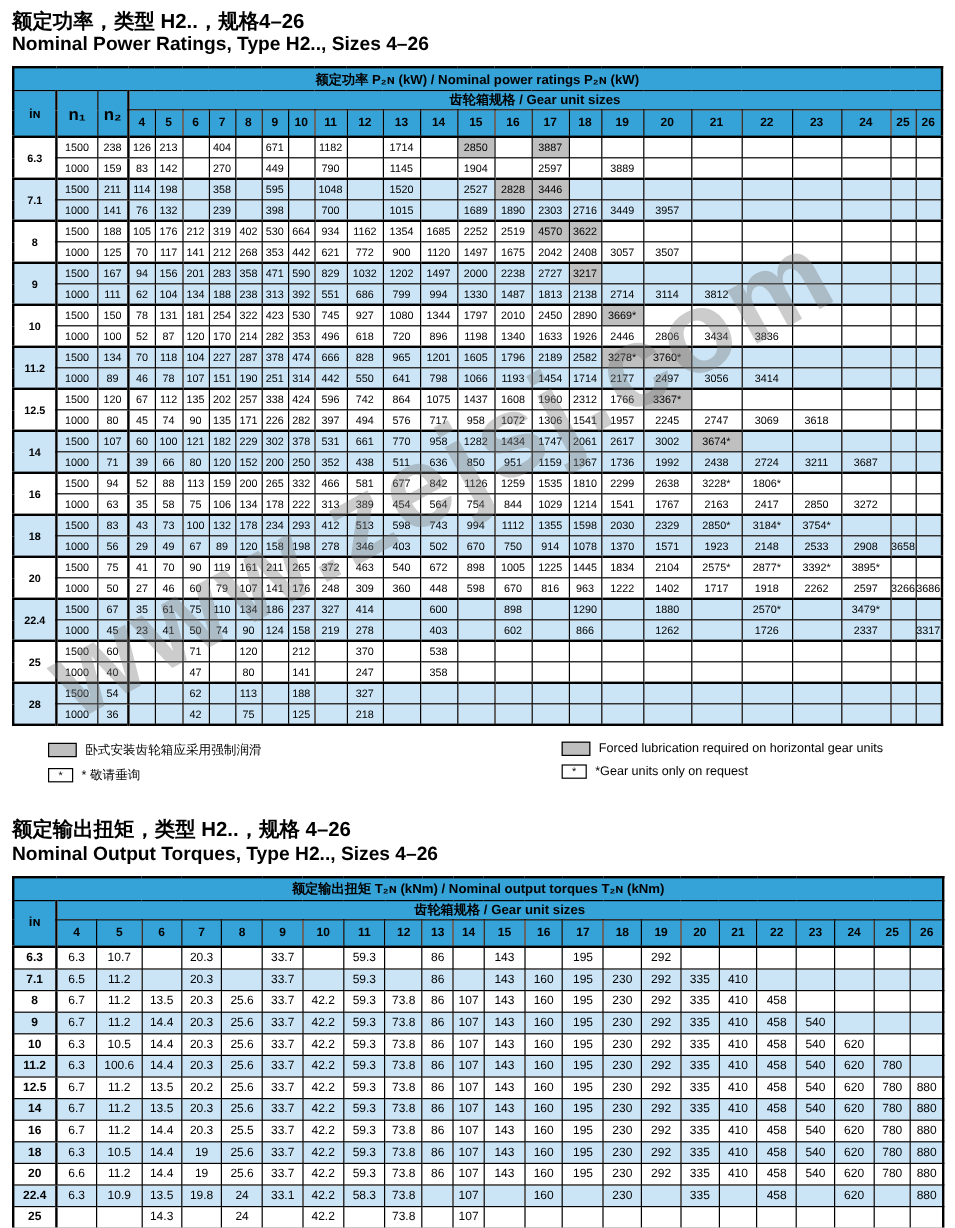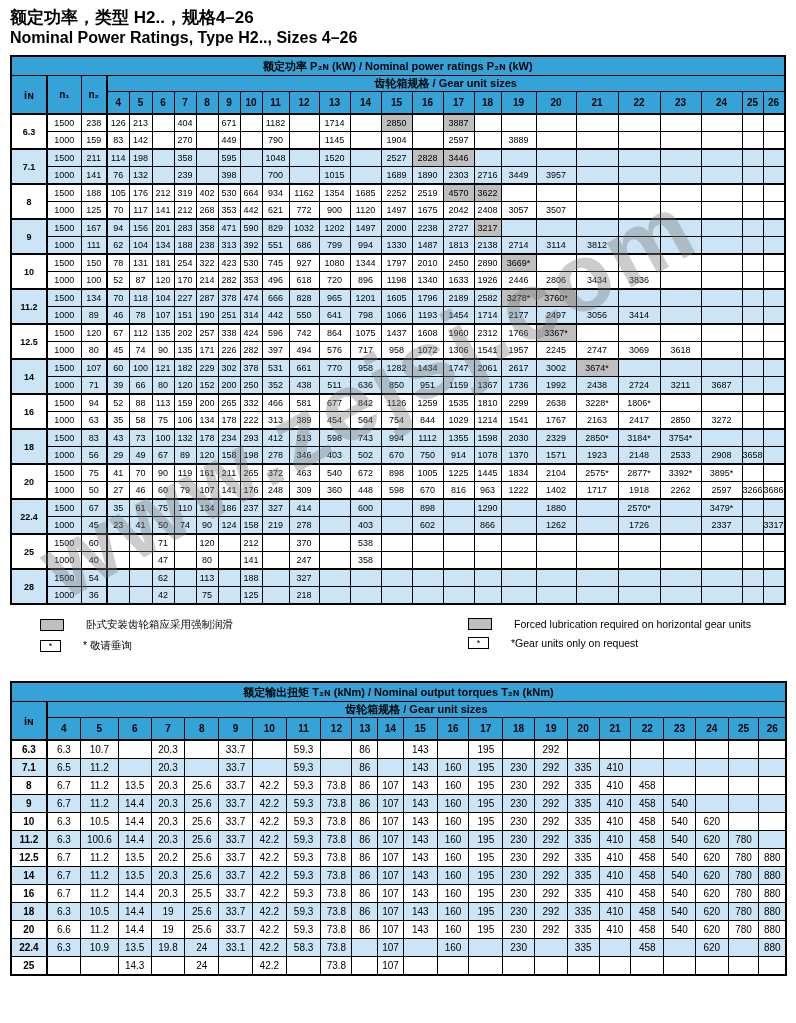--- a/index.html
+++ b/index.html
@@ -14,34 +14,34 @@
   table{border-collapse:collapse;table-layout:fixed;border-radius:16px;}
   .tbl{border:2px solid #000;}
   .tbl th,.tbl td{border:1px solid #000;text-align:center;vertical-align:middle;
       padding:0;overflow:hidden;white-space:nowrap;}
   .tbl thead th{background:var(--hdr);}
   .tbl thead{border-bottom:2px solid #000;}
   .mainh{font-size:11px;font-weight:bold;height:18px;}
   .sizesh{font-size:11px;font-weight:bold;height:15px;}
   .sizes-row th{font-size:10px;font-weight:bold;height:21px;}
   .inh{font-size:11px;font-weight:bold;border-right:2px solid #000 !important;}
-  .nh{font-size:10px;font-weight:bold;vertical-align:bottom;padding-bottom:3px;}
+  .nh{font-size:14px;font-weight:bold;vertical-align:bottom;padding-bottom:3px;}
   .nh2{border-right:2px solid #000 !important;}
   #power-table td{font-size:9px;height:16px;}
   #torque-table td{font-size:10px;height:17px;}
   tr.rw td{background:#fff;}
   tr.rb td{background:var(--rowblue);}
   tr.gs td{border-top:2px solid #000;}
   td.gray{background:var(--gray) !important;}
   td.inc{font-weight:bold;font-size:10px;border-right:2px solid #000 !important;}
   td.n2c{border-right:2px solid #000 !important;}
   .legend{display:flex;margin:13px 0 0 30px;}
   .legend-col{display:flex;flex-direction:column;gap:7px;}
   .legend-col.left{width:428px;}
-  .legend-item{display:flex;align-items:center;gap:22px;font-size:10.5px;}
+  .legend-item{display:flex;align-items:center;gap:7px;font-size:10.5px;}
   .swatch{width:22px;height:10px;background:var(--gray);border:1px solid #000;flex:0 0 auto;}
   .astbox{width:19px;height:10px;border:1px solid #000;background:#fff;flex:0 0 auto;
           display:flex;align-items:center;justify-content:center;font-size:9px;line-height:1;}
   .sec2{margin-top:28px;}
 </style>
 </head>
 <body>
 
 <div class="page">
 
@@ -906,20 +906,22 @@
         <span>Forced lubrication required on horizontal gear units</span>
       </div>
       <div class="legend-item">
         <span class="astbox">*</span>
         <span>*Gear units only on request</span>
       </div>
     </div>
   </div>
 
   <div class="sec2">
+    <div class="title-zh">额定输出扭矩，类型 H2..，规格 4–26</div>
+    <div class="title-en">Nominal Output Torques, Type H2.., Sizes 4–26</div>
   </div>
 
   <table class="tbl" id="torque-table">
       <colgroup>
         <col style="width: 36px;">
         <col style="width: 34px;">
         <col style="width: 38px;">
         <col style="width: 33px;">
         <col style="width: 34px;">
         <col style="width: 34px;">

